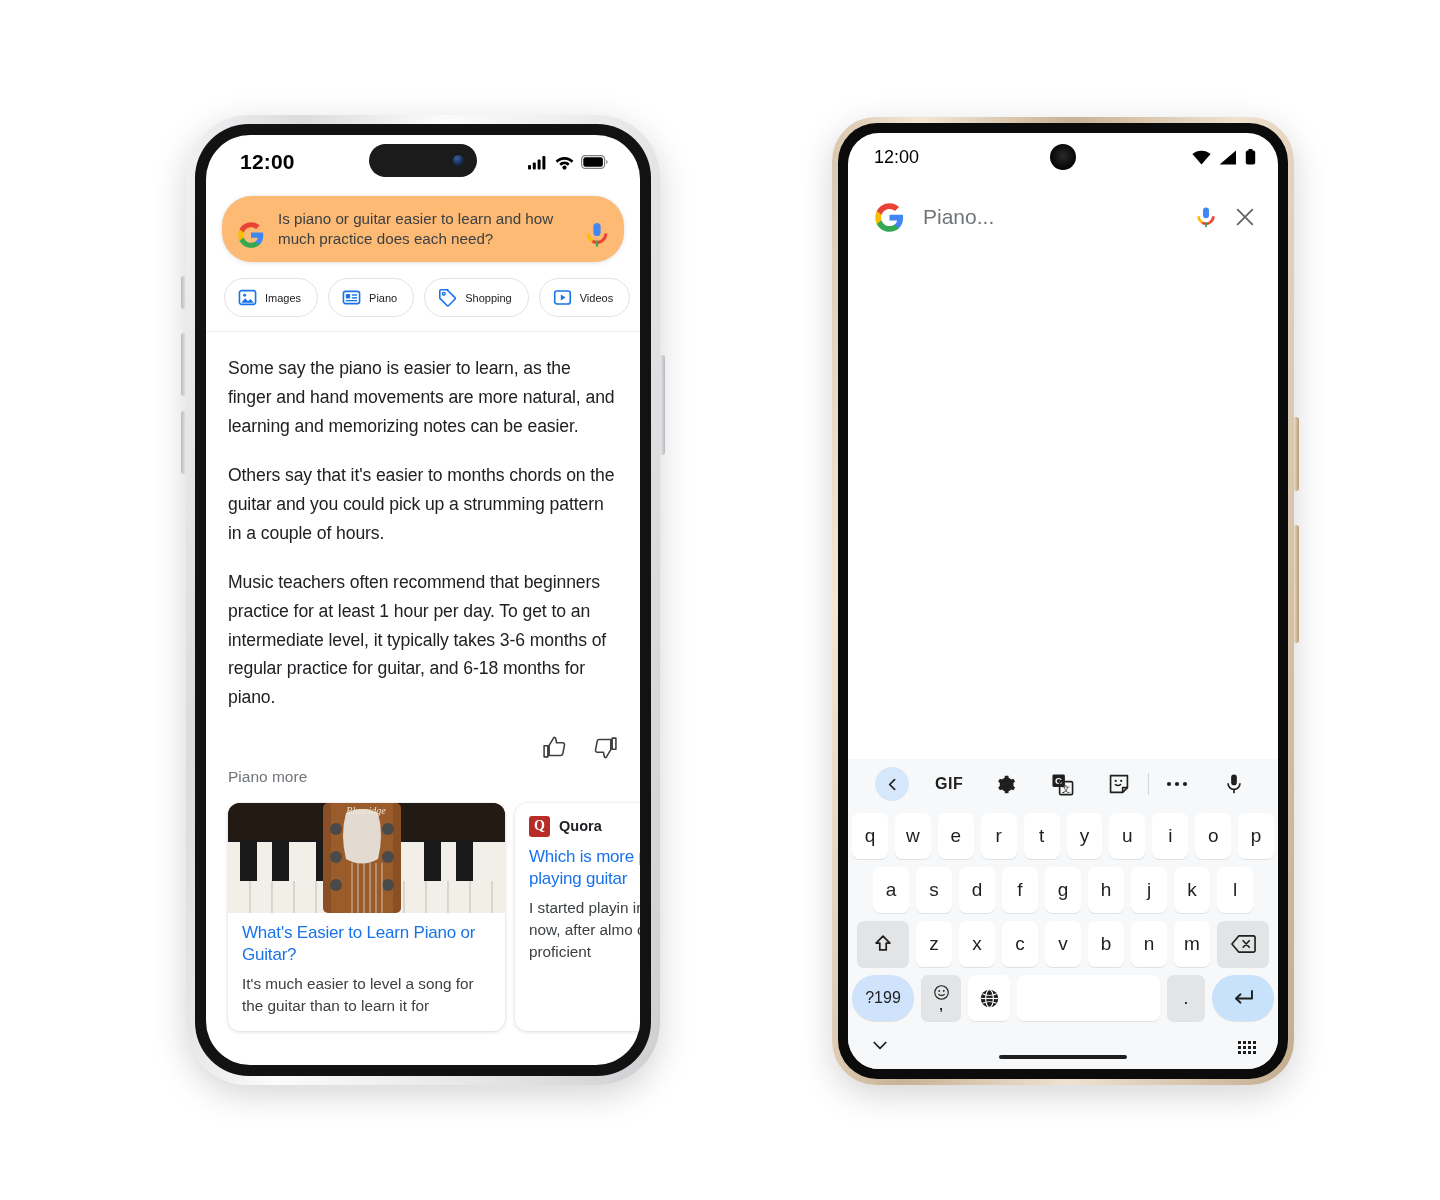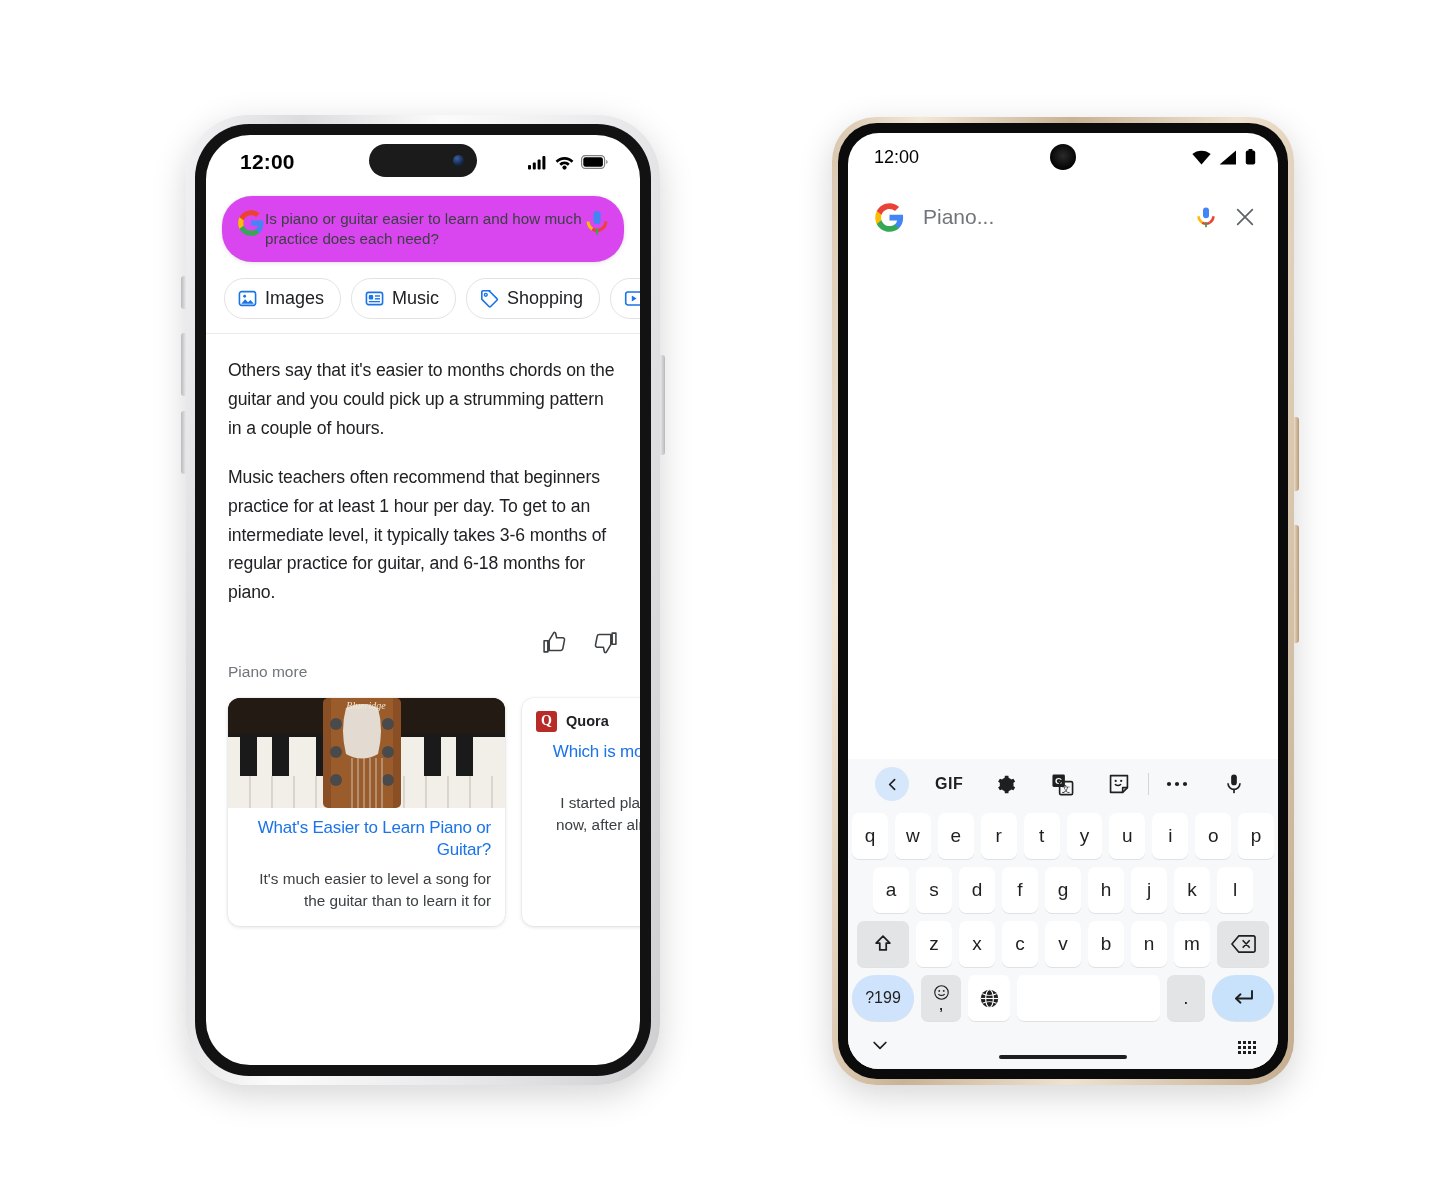--- a/index.html
+++ b/index.html
@@ -56,48 +56,48 @@
     width: 108px; height: 33px; background: #1b1b1b; border-radius: 18px;
     display: flex; align-items: center; justify-content: flex-end; padding-right: 13px;
   }
   .dyn-cam { width: 11px; height: 11px; border-radius: 50%;
     background: radial-gradient(circle at 35% 30%, #3a5f9e, #10203d 70%); }
   .ios-right { display: flex; align-items: center; gap: 7px; }
 
   
   .gsearch-wrap { padding: 7px 16px 0 16px; }
   .gsearch {
-    display: flex; align-items: flex-start; 
-    background: #d946ef; border-radius: 30px; padding: 13px 15px;
+    display: flex; align-items: flex-end; gap: 13px;
+    background: #fdba74; border-radius: 30px; padding: 13px 15px;
     box-shadow: 0 1px 5px rgba(0,0,0,.11), 0 0 0 .5px rgba(0,0,0,.045);
     min-height: 62px;
   }
   .gq { flex: 1; font-size: 15.2px; line-height: 1.33; color: #3c4043; }
 
   
   .chips { display: flex; gap: 10px; padding: 16px 0 14px 18px; overflow: hidden; }
   .chip {
     display: flex; align-items: center; gap: 8px; flex: 0 0 auto;
     border: 1px solid #e3e3e5; border-radius: 20px;
     padding: 9px 16px 9px 13px; background: #fff;
-    font-size: 18px; color: #202124; white-space: nowrap;
+    font-size: 11px; color: #202124; white-space: nowrap;
   }
   .divider { height: 1px; background: #ececec; margin: 0 0 0 0; }
 
   
   .answer { padding: 22px 22px 0 22px; }
   .answer p {
     font-size: 17.6px; line-height: 1.63; color: #202124;
     margin-bottom: 21px; letter-spacing: -.1px;
   }
   .feedback { display: flex; justify-content: flex-end; gap: 26px; padding: 2px 22px 0 0; }
   .readmore { padding: 8px 0 0 22px; font-size: 15.5px; color: #70757a; }
 
   
-  .cards { display: flex; gap: 17px; padding: 17px 0 0 22px; text-align: right; }
+  .cards { display: flex; gap: 10px; padding: 17px 0 0 22px; }
   .card {
     flex: 0 0 auto; width: 277px; background: #fff; border-radius: 12px;
     box-shadow: 0 1px 4px rgba(0,0,0,.13), 0 0 0 .5px rgba(0,0,0,.05);
     overflow: hidden;
   }
   .card.narrow { width: 252px; }
   .card-img { height: 110px; position: relative; overflow: hidden; background:#2e2119; }
   .src { display: flex; align-items: center; gap: 9px; padding: 13px 14px 0 14px; }
   .src-name { font-size: 14.5px; color: #202124; font-weight: bold; }
   .card-title { padding: 9px 14px 0 14px; font-size: 17px; line-height: 1.28;
@@ -244,41 +244,42 @@
             <span>Images</span>
           </div>
           <div class="chip">
             <svg width="19" height="19" viewBox="0 0 20 20">
               <rect x="1.5" y="3.6" width="17" height="12.8" rx="2.2" fill="none" stroke="#1a73e8" stroke-width="1.7"></rect>
               <rect x="4" y="6.4" width="4.6" height="4.6" rx="1" fill="#1a73e8"></rect>
               <rect x="10.4" y="6.6" width="5.4" height="1.5" fill="#1a73e8"></rect>
               <rect x="10.4" y="9.6" width="5.4" height="1.5" fill="#1a73e8"></rect>
               <rect x="4" y="12.6" width="11.8" height="1.4" fill="#1a73e8"></rect>
             </svg>
-            <span>Music</span>
+            <span>Piano</span>
           </div>
           <div class="chip">
             <svg width="19" height="19" viewBox="0 0 20 20">
               <path d="M10.4 1.9H3.1c-.7 0-1.2.5-1.2 1.2v7.3c0 .3.1.6.4.8l7.2 7.2c.5.5 1.2.5 1.7 0l6.6-6.6c.5-.5.5-1.2 0-1.7l-7.2-7.2c-.2-.3-.5-.4-.8-.4z" fill="none" stroke="#1a73e8" stroke-width="1.7" stroke-linejoin="round"></path>
               <circle cx="6.1" cy="6.1" r="1.5" fill="none" stroke="#1a73e8" stroke-width="1.5"></circle>
             </svg>
             <span>Shopping</span>
           </div>
           <div class="chip">
             <svg width="19" height="19" viewBox="0 0 20 20">
               <rect x="1.8" y="3.2" width="16.4" height="13.6" rx="2.4" fill="none" stroke="#1a73e8" stroke-width="1.7"></rect>
               <path d="M8.2 6.8l5 3.2-5 3.2z" fill="#1a73e8"></path>
             </svg>
             <span>Videos</span>
           </div>
         </div>
 
         <div class="divider"></div>
 
         <div class="answer">
+          <p>Some say the piano is easier to learn, as the finger and hand movements are more natural, and learning and memorizing notes can be easier.</p>
           <p>Others say that it's easier to months chords on the guitar and you could pick up a strumming pattern in a couple of hours.</p>
           <p>Music teachers often recommend that beginners practice for at least 1 hour per day. To get to an intermediate level, it typically takes 3-6 months of regular practice for guitar, and 6-18 months for piano.</p>
         </div>
 
         <div class="feedback">
           <svg width="25" height="25" viewBox="0 0 24 24">
             <path d="M2 10.4h3.6V21H2zM6.9 10l4.3-7.2c.5-.8 1.7-.6 1.9.3l.9 4.4h6c1 0 1.8.9 1.6 1.9l-1.6 8.5c-.2 1-1 1.7-2 1.7H6.9z" fill="none" stroke="#3c4043" stroke-width="1.5" stroke-linejoin="round"></path>
           </svg>
           <svg width="25" height="25" viewBox="0 0 24 24">
             <path d="M22 13.6h-3.6V3H22zM17.1 14l-4.3 7.2c-.5.8-1.7.6-1.9-.3l-.9-4.4h-6c-1 0-1.8-.9-1.6-1.9l1.6-8.5c.2-1 1-1.7 2-1.7h11.1z" fill="none" stroke="#3c4043" stroke-width="1.5" stroke-linejoin="round"></path>

